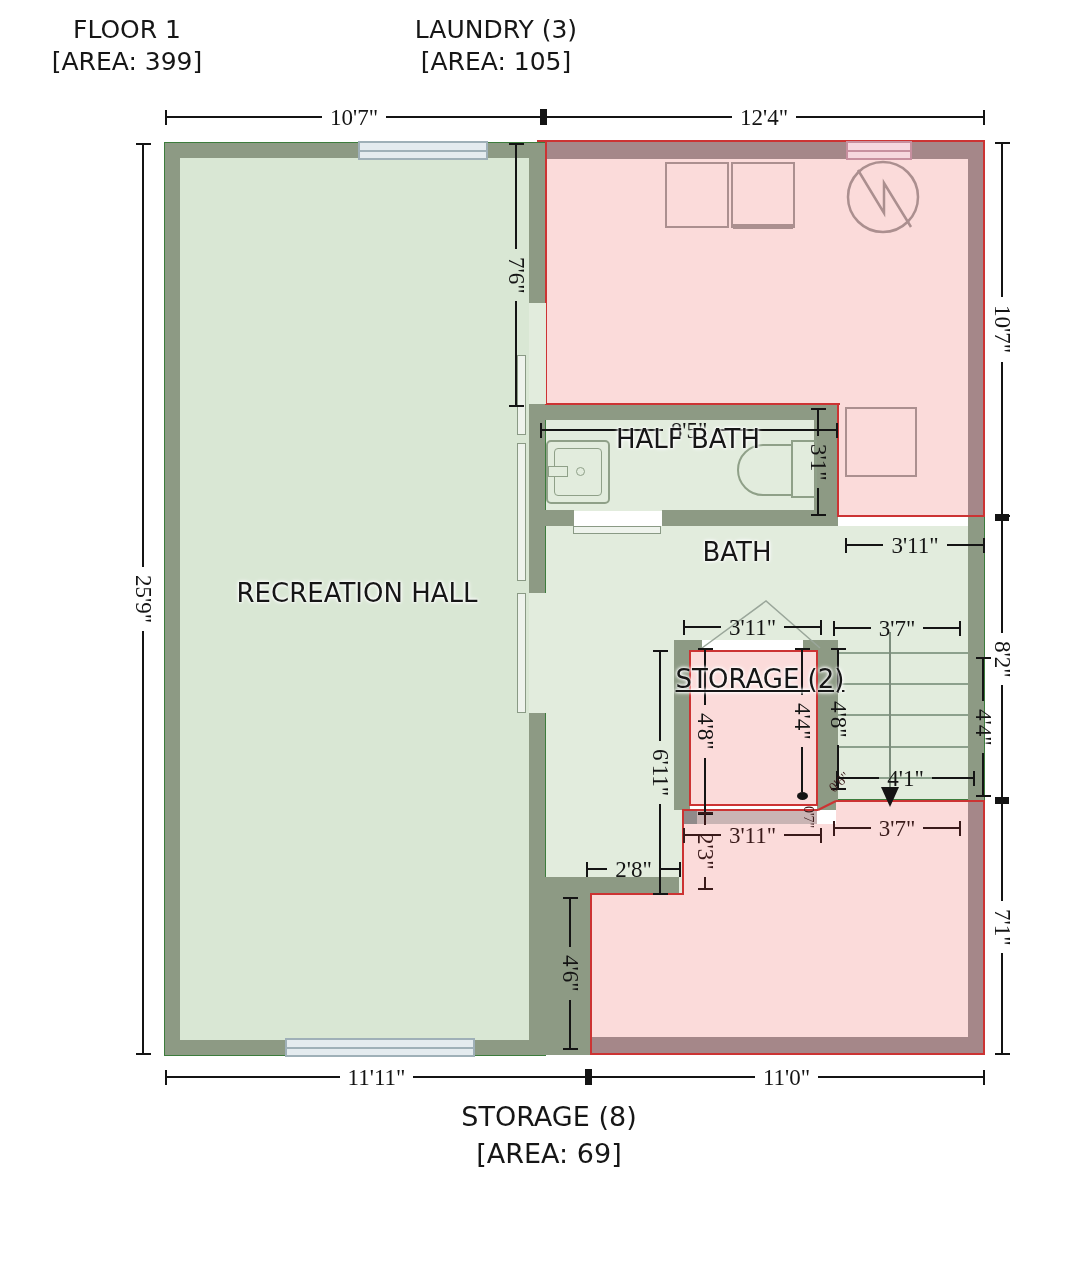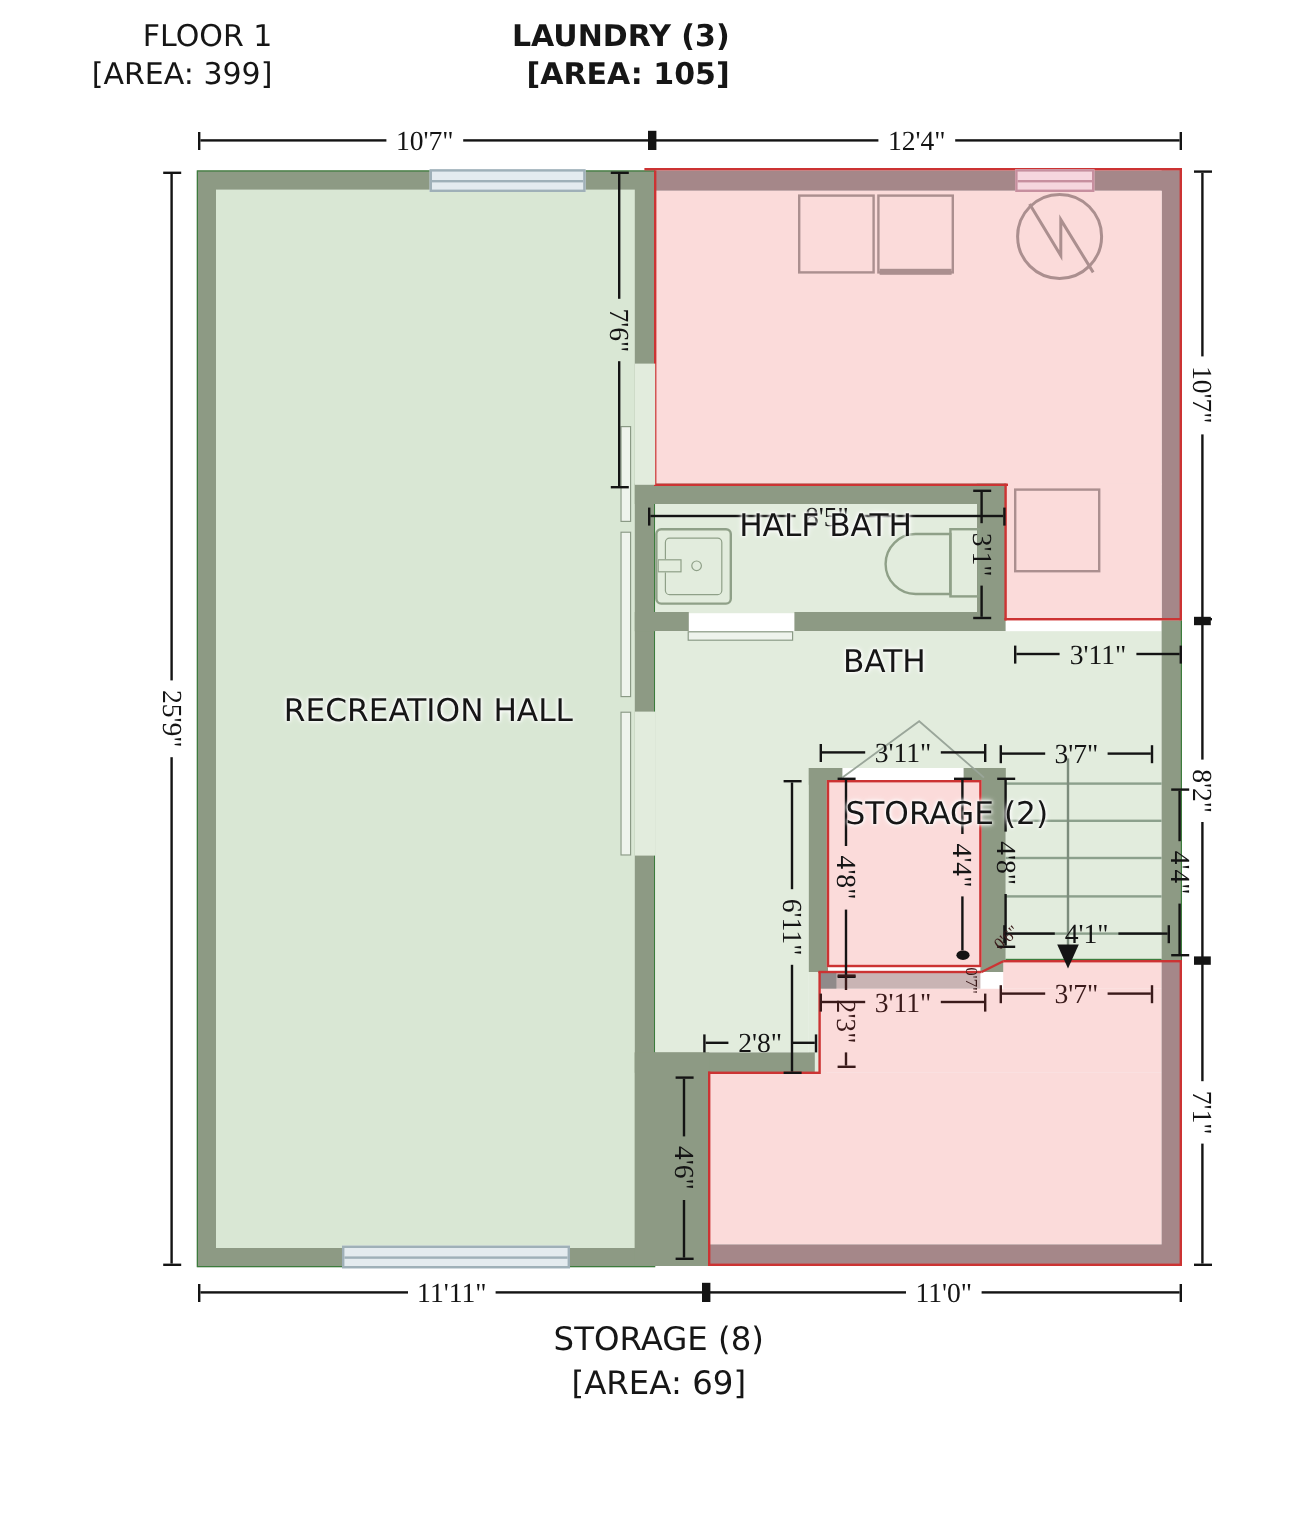--- a/index.html
+++ b/index.html
@@ -31,36 +31,36 @@
   .dlbl{font-family:"Liberation Serif","DejaVu Serif",serif;font-size:23px;line-height:1;white-space:nowrap;}
   .dimh .dlbl{padding:0 8px;}
   .dimv .dlbl{padding:8px 0;writing-mode:vertical-rl;}
   .dimv .dot{width:11px;height:8px;border-radius:50%;background:currentColor;flex:0 0 auto;}
   .mtick{position:absolute;background:var(--dim);}
   .tinydim{position:absolute;color:#3a1a1a;font-family:"Liberation Serif","DejaVu Serif",serif;
            font-size:14px;white-space:nowrap;}
   
   .rlbl{position:absolute;text-align:center;color:#161616;font-size:26px;
         text-shadow:0 0 3px #fff,0 0 3px #fff,0 0 5px #fff;}
-  .hlbl{position:absolute;text-align:right;color:#161616;font-size:25px;line-height:32px;}
+  .hlbl{position:absolute;text-align:center;color:#161616;font-size:25px;line-height:32px;}
   .tread{position:absolute;background:#8ca08c;height:2px;}
   .arrow-down{position:absolute;width:0;height:0;border-left:9px solid transparent;
               border-right:9px solid transparent;border-top:20px solid #141414;}
   svg{position:absolute;left:0;top:0;pointer-events:none;}
 </style>
 </head>
 <body>
 
 <div class="plan">
 
   <div class="hlbl" style="left:27px;top:14px;width:200px;">
     <div>FLOOR 1</div>
     <div>[AREA: 399]</div>
   </div>
-  <div class="hlbl" style="left:408px;top:14px;width:200px;font-weight:bold;">
+  <div class="hlbl" style="left:396px;top:14px;width:200px;">
     <div>LAUNDRY (3)</div>
     <div>[AREA: 105]</div>
   </div>
 
   <div class="w" style="left:164px;top:142px;width:382px;height:914px;border:1px solid var(--green-outline);box-sizing:border-box;"></div>
   <div class="f" style="left:180px;top:158px;width:349px;height:882px;background:var(--green-fill);"></div>
 
   <div class="wm" style="left:546px;top:142px;width:439px;height:17px;"></div>
   <div class="wm" style="left:968px;top:142px;width:17px;height:375px;"></div>
 
@@ -333,21 +333,21 @@
       <span class="line"></span>
       <span class="tick"></span>
   </div>
 
   <span class="tinydim" style="left:826px;top:784px;transform:rotate(-42deg);transform-origin:left top;">0'6"</span>
   <span class="tinydim" style="left:800px;top:806px;writing-mode:vertical-rl;">0'7"</span>
 
   <div class="rlbl" style="left:157px;top:578px;width:400px;">RECREATION HALL</div>
   <div class="rlbl" style="left:588px;top:424px;width:200px;text-align:center;">HALF BATH</div>
   <div class="rlbl" style="left:662px;top:537px;width:150px;">BATH</div>
-  <div class="rlbl" style="left:689px;top:662px;width:200px;line-height:34px;">
+  <div class="rlbl" style="left:660px;top:662px;width:200px;line-height:34px;text-decoration:underline;">
     <div>STORAGE (2)</div>
   </div>
   <div class="rlbl" style="left:399px;top:1098px;width:300px;line-height:37px;font-size:27px;text-shadow:none;">
     <div>STORAGE (8)</div>
     <div>[AREA: 69]</div>
   </div>
 
 </div>
 
 </body></html>

